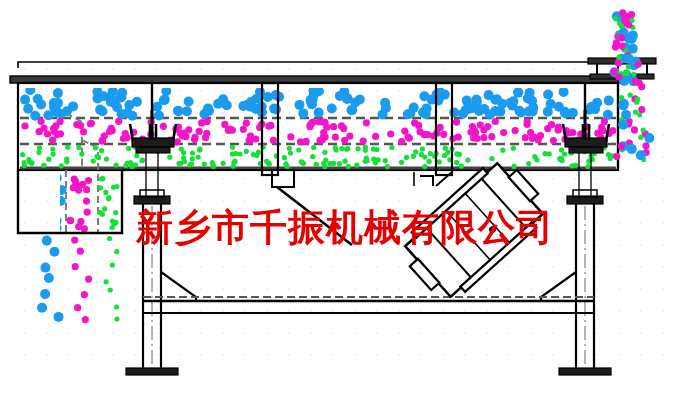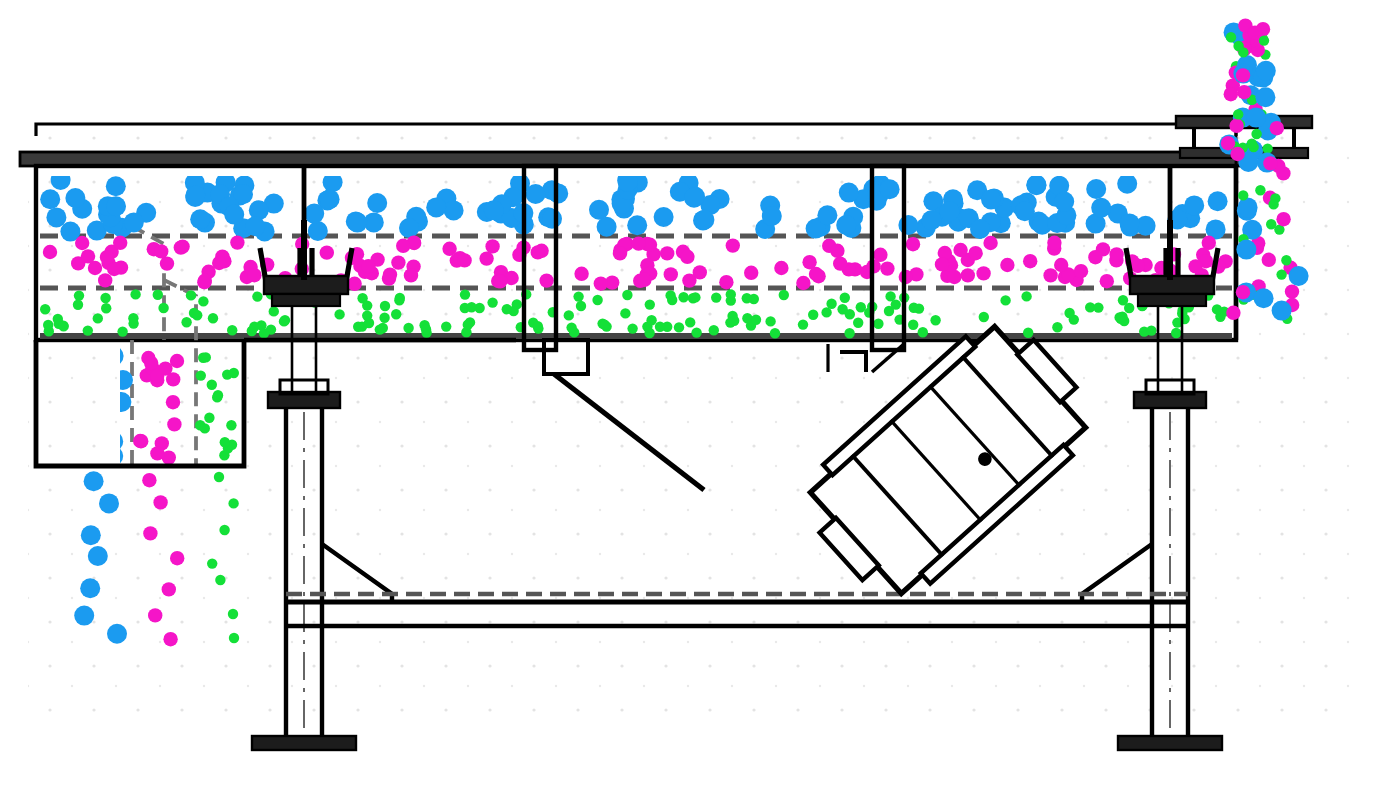--- a/index.html
+++ b/index.html
@@ -788,13 +788,14 @@
       <rect x="61" y="-16" width="11" height="32" fill="#ffffff" stroke="#000" stroke-width="2.2"></rect>
       <circle cx="14" cy="12" r="3.4" fill="#000"></circle>
     </g>
 
     <g>
       <path d="M436 186 L452 172" fill="none" stroke="#000" stroke-width="1.8"></path>
     </g>
 
   </svg>
 
+  <div id="watermark">新乡市千振机械有限公司</div>
 </div>
 
 </body></html>

